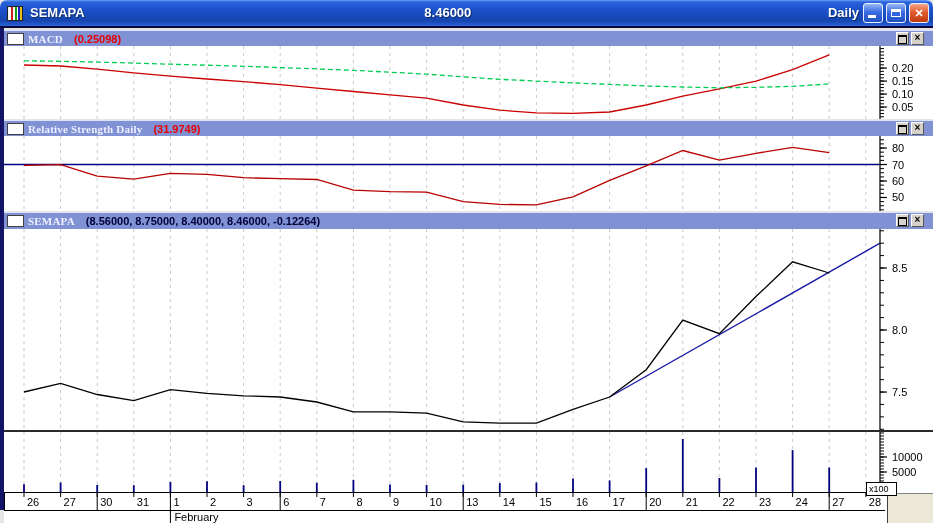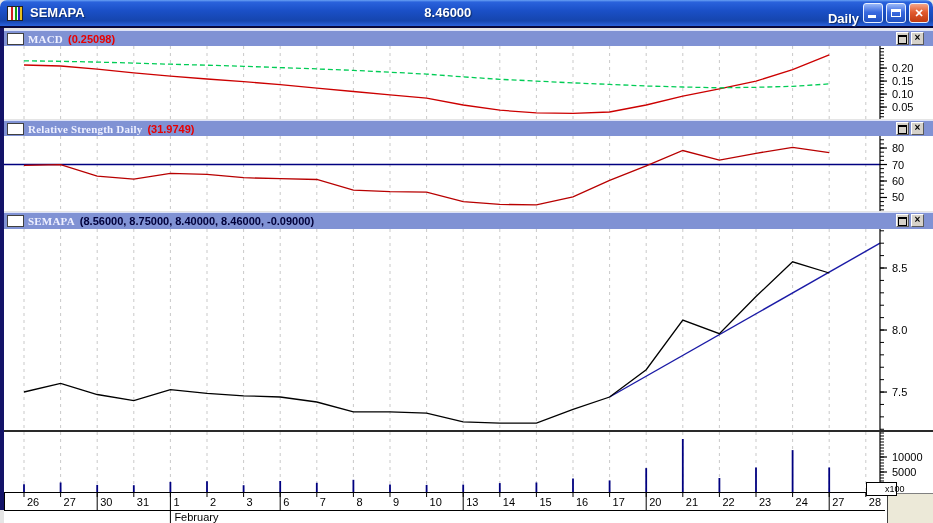--- a/index.html
+++ b/index.html
@@ -9,51 +9,51 @@
   .titlebar{position:absolute;left:0;top:0;width:933px;height:28px;
     background:linear-gradient(#6aa2f4 0%,#2a62dc 8%,#1b50c8 40%,#1545ae 80%,#2a62dc 100%);
     border-radius:7px 7px 0 0;border-bottom:2px solid #08083a;box-sizing:border-box;}
   .app-icon{position:absolute;left:7px;top:6px;width:16px;height:15px;background:#f8f8f8;
     border:1px solid #222;box-sizing:border-box;
     background:linear-gradient(90deg,#f8f8f8 0 3px,#d02020 3px 5px,#f8f8f8 5px 7px,#12a012 7px 9px,#f8f8f8 9px 10px,#2020c0 10px 12px,#e8c020 12px 14px,#f8f8f8 14px);}
   .tb-title{position:absolute;left:30px;top:5px;color:#fff;font-size:13px;font-weight:bold;
     text-shadow:1px 1px 1px #0a2a6a;}
   .tb-center{position:absolute;left:48%;top:5px;transform:translateX(-50%);color:#fff;
     font-size:13px;font-weight:bold;text-shadow:1px 1px 1px #0a2a6a;}
-  .tb-period{position:absolute;right:74px;top:11px;color:#fff;font-size:13px;font-weight:bold;
+  .tb-period{position:absolute;right:74px;top:5px;color:#fff;font-size:13px;font-weight:bold;
     text-shadow:1px 1px 1px #0a2a6a;}
   .tb-btn{position:absolute;top:3px;width:20px;height:20px;border-radius:3px;
     border:1px solid #e8f0ff;box-sizing:border-box;color:#fff;font-size:11px;font-weight:bold;
     text-align:center;line-height:18px;background:linear-gradient(#9ab8f8,#3a6ae0 45%,#2050c0);}
   .tb-btn.close{background:linear-gradient(#f4a58a,#e25c30 45%,#c03a10);}
   .tb-min-glyph{position:absolute;left:4px;bottom:4px;width:8px;height:3px;background:#fff;}
   .tb-max-glyph{position:absolute;left:4px;top:5px;width:10px;height:8px;border:1px solid #fff;
     border-top:3px solid #fff;box-sizing:border-box;}
   
   .phdr{position:absolute;left:4px;right:0;height:16px;background:#8092d4;
     border-top:1px solid #dce2f8;border-bottom:1px solid #000;box-sizing:content-box;
     font-size:11px;font-weight:bold;line-height:16px;white-space:nowrap;}
   .pbox{display:inline-block;vertical-align:middle;margin:-2px 4px 0 3px;width:15px;height:10px;
     background:#fff;border:1px solid #404040;}
   .plabel{color:#eef0ff;letter-spacing:.2px;font-family:Liberation Serif, serif;}
-  .pval{margin-left:5px;}
+  .pval{margin-left:11px;}
   .pval.red{color:#e80000;}
   .pval.dark{color:#00003a;}
   .hbtn{position:absolute;top:1px;width:13px;height:13px;background:#d6d2ca;
     border:1px solid;border-color:#fff #5a5a5a #5a5a5a #fff;box-sizing:border-box;
     text-align:center;line-height:10px;font-size:10px;color:#000;font-weight:bold;}
   .hbtn .sq{display:inline-block;width:7px;height:6px;border:1px solid #000;border-top-width:2px;margin-top:2px;}
   
   svg.plot{position:absolute;left:4px;background:#fff;display:block;}
   .leftedge{position:absolute;left:0;top:28px;width:4px;height:482px;background:#131368;}
   .pv-divider{position:absolute;left:4px;top:430px;width:929px;height:2px;background:#2a2a2a;}
   .corner{position:absolute;left:887px;top:493px;width:46px;height:30px;background:#ece9d8;
     border-left:1px solid #404040;border-top:1px solid #808080;box-sizing:border-box;}
   .x100box{position:absolute;left:866px;top:482px;width:31px;height:14px;background:#fff;
-    border:1px solid #000;box-sizing:border-box;font-size:9px;line-height:12px;padding-left:18px;color:#000;}
+    border:1px solid #000;box-sizing:border-box;font-size:9px;line-height:12px;padding-left:2px;color:#000;}
   text{font-family:"Liberation Sans",sans-serif;}
 </style>
 </head>
 <body>
 
 <div id="win">
 
   <div class="titlebar">
     <span class="app-icon"></span>
     <span class="tb-title">SEMAPA</span>
@@ -190,21 +190,21 @@
       <text x="888" y="65.48351648351648" font-size="11" fill="#000">50</text>
       <line x1="876" x2="883" y1="44.99999999999999" y2="44.99999999999999" stroke="#000" stroke-width="1.2"></line>
       <text x="888" y="48.99999999999999" font-size="11" fill="#000">60</text>
       <line x1="876" x2="883" y1="28.51648351648351" y2="28.51648351648351" stroke="#000" stroke-width="1.2"></line>
       <text x="888" y="32.51648351648351" font-size="11" fill="#000">70</text>
       <line x1="876" x2="883" y1="12.032967032967028" y2="12.032967032967028" stroke="#000" stroke-width="1.2"></line>
       <text x="888" y="16.03296703296703" font-size="11" fill="#000">80</text>
     </svg>
 
   <div class="phdr" style="top:212px">
-    <span class="pbox"></span><span class="plabel">SEMAPA</span><span class="pval dark">(8.56000, 8.75000, 8.40000, 8.46000, -0.09000)</span>
+    <span class="pbox"></span><span class="plabel">SEMAPA</span><span class="pval dark">(8.56000, 8.75000, 8.40000, 8.46000, -0.12264)</span>
     <span class="hbtn" style="right:24px"><span class="sq"></span></span>
     <span class="hbtn" style="right:9px">×</span>
   </div>
   <svg class="plot" id="plot-price" style="top:229px" width="929" height="201">
       <line x1="20" x2="20" y1="0" y2="201" stroke="#c9c9c9" stroke-width="1" stroke-dasharray="3 4"></line>
       <line x1="56.6" x2="56.6" y1="0" y2="201" stroke="#c9c9c9" stroke-width="1" stroke-dasharray="3 4"></line>
       <line x1="93.2" x2="93.2" y1="0" y2="201" stroke="#c9c9c9" stroke-width="1" stroke-dasharray="3 4"></line>
       <line x1="129.8" x2="129.8" y1="0" y2="201" stroke="#c9c9c9" stroke-width="1" stroke-dasharray="3 4"></line>
       <line x1="166.4" x2="166.4" y1="0" y2="201" stroke="#c9c9c9" stroke-width="1" stroke-dasharray="3 4"></line>
       <line x1="203" x2="203" y1="0" y2="201" stroke="#c9c9c9" stroke-width="1" stroke-dasharray="3 4"></line>

